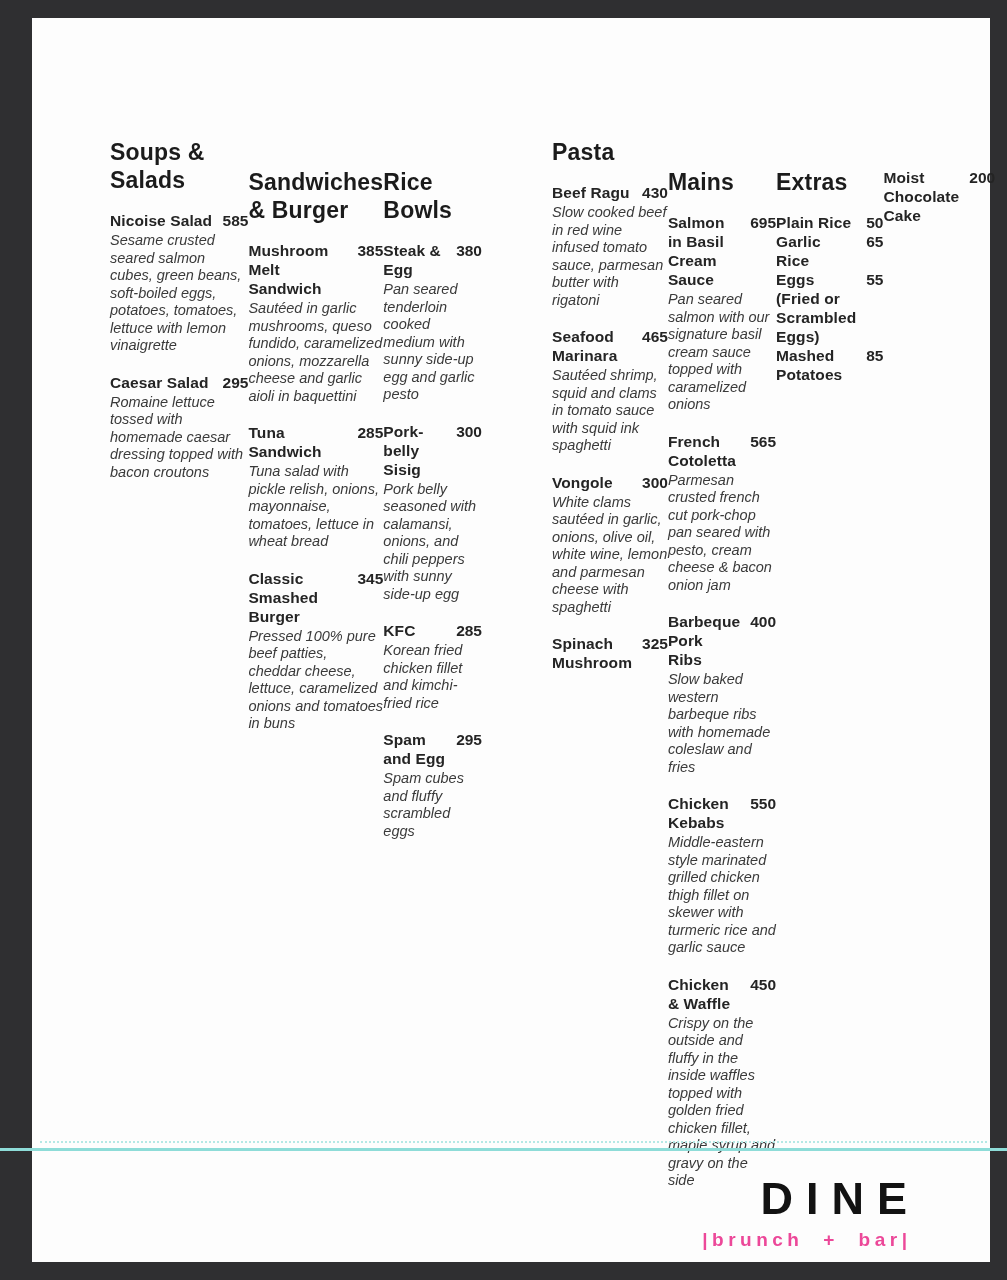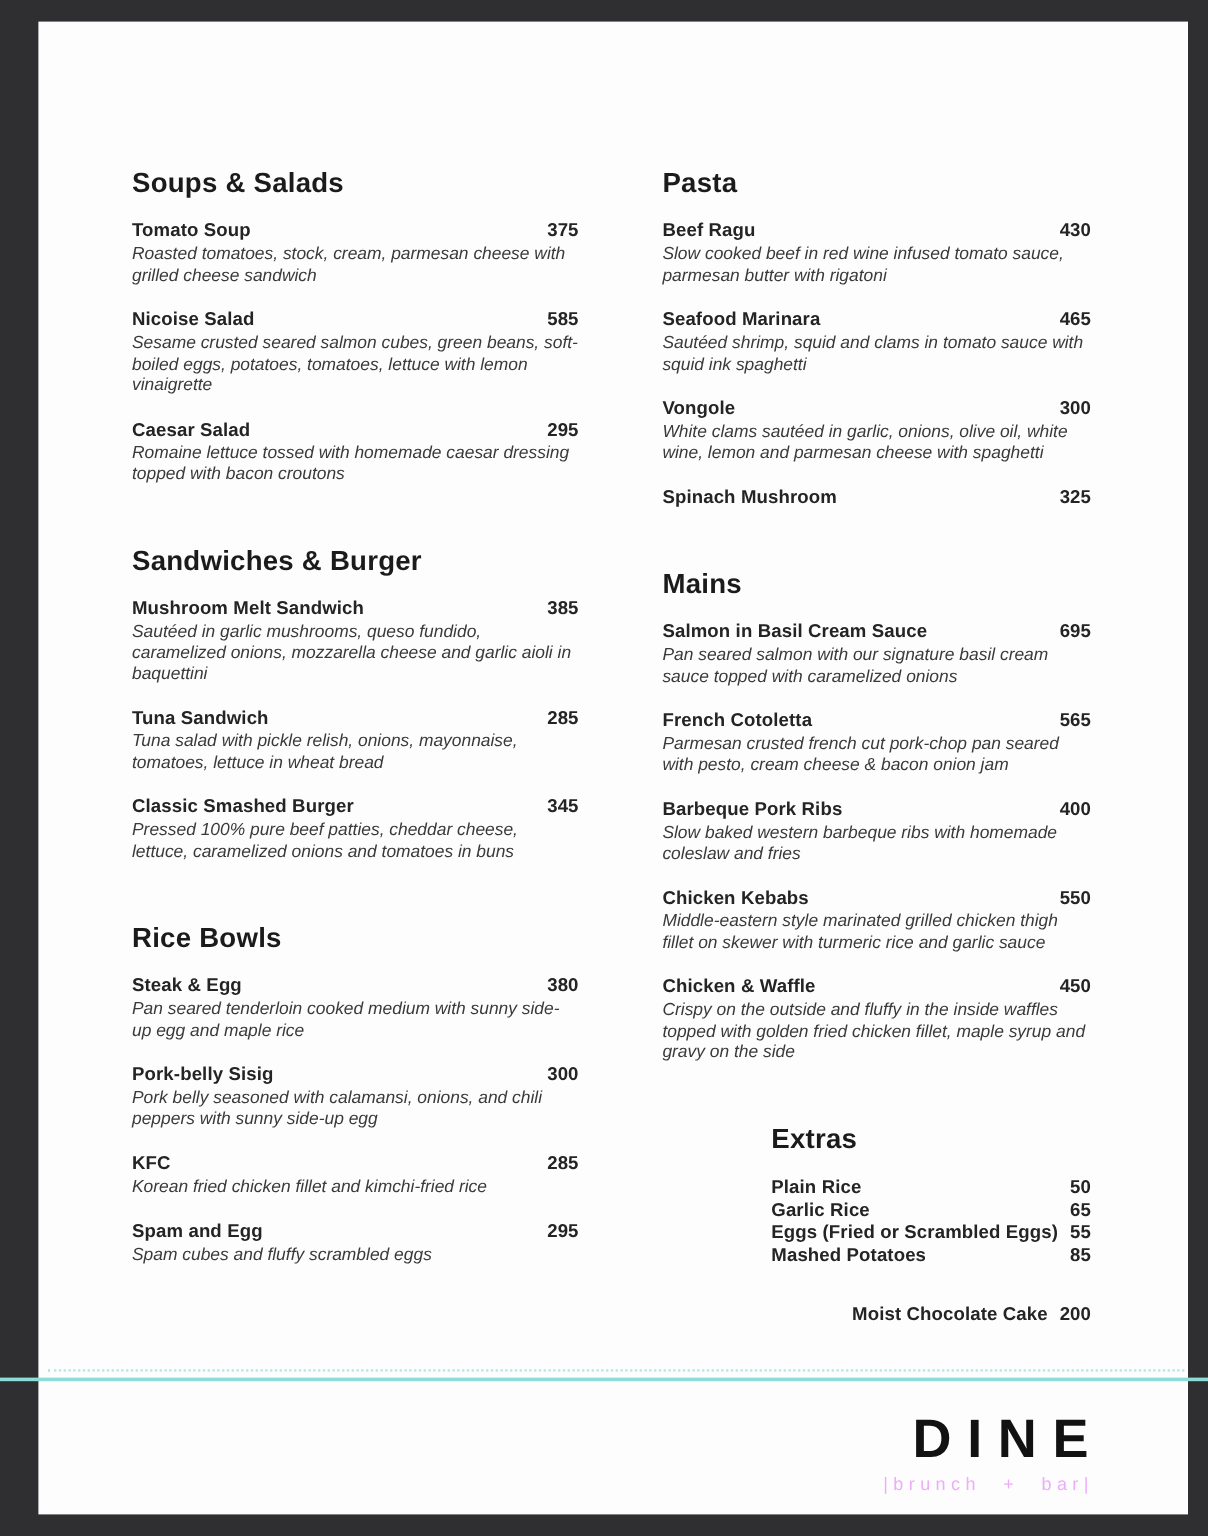--- a/index.html
+++ b/index.html
@@ -15,21 +15,21 @@
     left: 32px; top: 18px;
     width: 958px; height: 1244px;
     background: #fdfdfd;
   }
   .content {
     position: absolute;
     left: 78px; top: 120px;
     display: flex;
     gap: 70px;
   }
-  .menu-column { display: flex; flex-direction: column; align-items: flex-end; }
+  .menu-column { display: flex; flex-direction: row; }
   .col-left  { width: 372px; }
   .col-right { width: 357px; }
 
   .menu-section { margin-top: 30px; }
   .menu-section:first-child { margin-top: 0; }
   .section-title {
     margin: 0 0 17px 0;
     font-size: 23px;
     font-weight: 700;
     color: #1b1b1b;
@@ -89,46 +89,39 @@
     font-size: 45px;
     font-weight: 700;
     color: #121212;
     letter-spacing: 13px;
     margin-right: -13px;
     line-height: 1;
     white-space: nowrap;
   }
   .logo-tagline {
     margin-top: 8px;
-    font-size: 15px;
-    font-weight: 400;
-    color: #f0abfc;
+    font-size: 19px;
+    font-weight: 700;
+    color: #ec4899;
     letter-spacing: 4.5px;
     margin-right: -4.5px;
     word-spacing: 10px;
     white-space: nowrap;
   }
 </style>
 </head>
 <body>
 
 <div class="paper">
   <div class="content">
     <div class="menu-column col-left">
         <section class="menu-section">
           <h2 class="section-title">Soups &amp; Salads</h2>
           <div class="menu-item">
             <div class="item-row">
-              <span class="item-name">Tomato Soup</span>
-              <span class="item-price">375</span>
-            </div>
-            <div class="item-desc">Roasted tomatoes, stock, cream, parmesan cheese with grilled cheese sandwich</div>
-          </div>
-          <div class="menu-item">
-            <div class="item-row">
               <span class="item-name">Nicoise Salad</span>
               <span class="item-price">585</span>
             </div>
             <div class="item-desc">Sesame crusted seared salmon cubes, green beans, soft-boiled eggs, potatoes, tomatoes, lettuce with lemon vinaigrette</div>
           </div>
           <div class="menu-item">
             <div class="item-row">
               <span class="item-name">Caesar Salad</span>
               <span class="item-price">295</span>
             </div>
@@ -159,21 +152,21 @@
             <div class="item-desc">Pressed 100% pure beef patties, cheddar cheese, lettuce, caramelized onions and tomatoes in buns</div>
           </div>
         </section>
         <section class="menu-section">
           <h2 class="section-title">Rice Bowls</h2>
           <div class="menu-item">
             <div class="item-row">
               <span class="item-name">Steak &amp; Egg</span>
               <span class="item-price">380</span>
             </div>
-            <div class="item-desc">Pan seared tenderloin cooked medium with sunny side-up egg and maple rice</div>
+            <div class="item-desc">Pan seared tenderloin cooked medium with sunny side-up egg and garlic pesto</div>
           </div>
           <div class="menu-item">
             <div class="item-row">
               <span class="item-name">Pork-belly Sisig</span>
               <span class="item-price">300</span>
             </div>
             <div class="item-desc">Pork belly seasoned with calamansi, onions, and chili peppers with sunny side-up egg</div>
           </div>
           <div class="menu-item">
             <div class="item-row">

